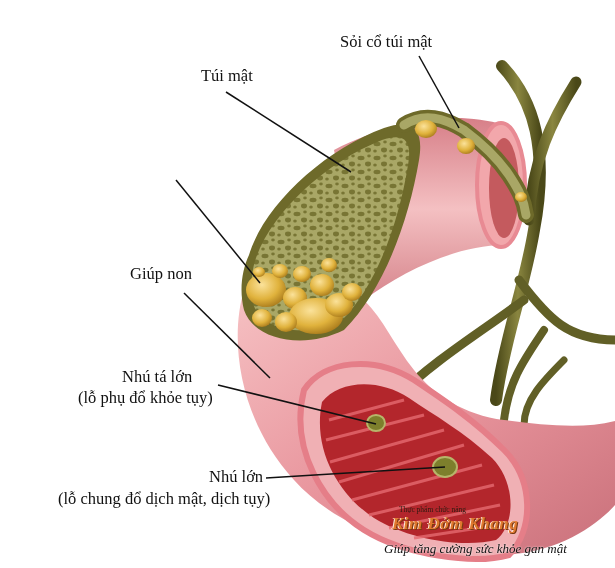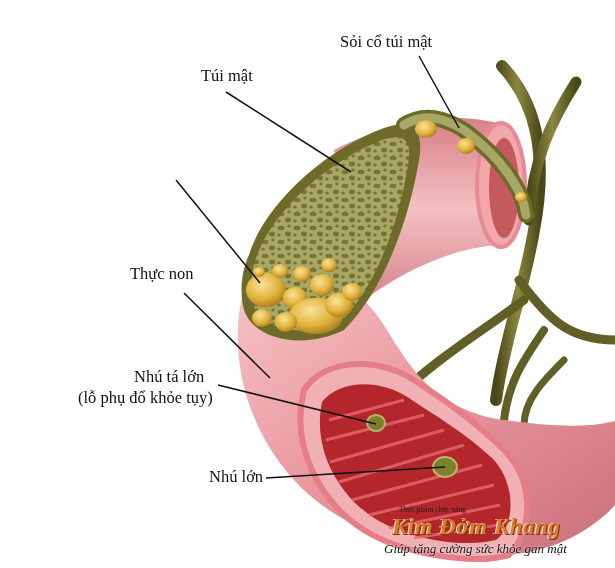--- a/index.html
+++ b/index.html
@@ -4,21 +4,21 @@
 <style>
   html, body { margin: 0; padding: 0; background: #ffffff; }
   body { width: 615px; height: 568px; position: relative; overflow: hidden;
          font-family: "Liberation Serif", "DejaVu Serif", serif; }
   #stage { position: absolute; left: 4px; top: 0; width: 602px; height: 568px; }
   svg.art { position: absolute; left: 0; top: 0; }
   .label { position: absolute; font-size: 16.5px; color: #111; white-space: nowrap;
            line-height: 20px; text-align: center; }
   .brand-small { position: absolute; left: 395px; top: 505px; font-size: 7.5px;
                  color: #2a1a10; }
-  .brand-name { position: absolute; left: 388px; top: 514px; font-size: 23px;
+  .brand-name { position: absolute; left: 388px; top: 514px; font-size: 17px;
                 font-style: italic; font-weight: bold; color: #e0782e;
                 text-shadow: 1px 1px 0 #7a3a10, -1px 0 0 #fff3e0; letter-spacing: 0.5px; }
   .brand-tag { position: absolute; left: 380px; top: 541px; font-size: 13px;
                font-style: italic; color: #111; text-shadow: 0 0 2px #fff; }
 </style>
 </head>
 <body>
 
 <div id="stage">
   <svg class="art" width="615" height="568" viewBox="0 0 615 568">
@@ -113,21 +113,22 @@
       <line x1="222" y1="92" x2="347" y2="172"></line>
       <line x1="172" y1="180" x2="256" y2="283"></line>
       <line x1="180" y1="293" x2="266" y2="378"></line>
       <line x1="214" y1="385" x2="372" y2="424"></line>
       <line x1="262" y1="478" x2="441" y2="467"></line>
     </g>
   </svg>
 
   <div class="label" style="left:336px;top:32px;">Sỏi cổ túi mật</div>
   <div class="label" style="left:197px;top:66px;">Túi mật</div>
-  <div class="label" style="left:126px;top:264px;">Thực non</div>
-  <div class="label" style="left:118px;top:367px;margin-left:12px;">Nhú tá lớn</div>
+  <div class="label" style="left:126px;top:264px;">Giúp non</div>
+  <div class="label" style="left:118px;top:367px;">Nhú tá lớn</div>
   <div class="label" style="left:74px;top:388px;">(lỗ phụ đổ khỏe tụy)</div>
   <div class="label" style="left:158px;top:467px;margin-left:47px;">Nhú lớn</div>
+  <div class="label" style="left:54px;top:489px;">(lỗ chung đổ dịch mật, dịch tụy)</div>
 
   <div class="brand-small">Thực phẩm chức năng</div>
   <div class="brand-name">Kim Đởm Khang</div>
   <div class="brand-tag">Giúp tăng cường sức khỏe gan mật</div>
 </div>
 
 </body></html>

